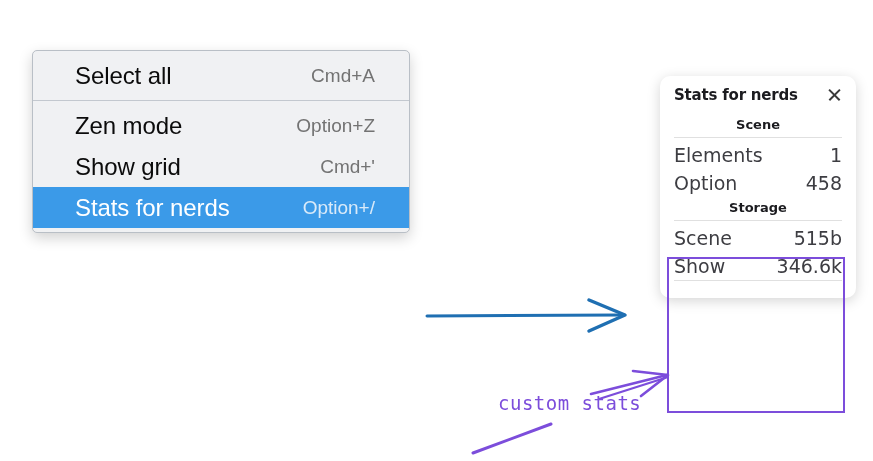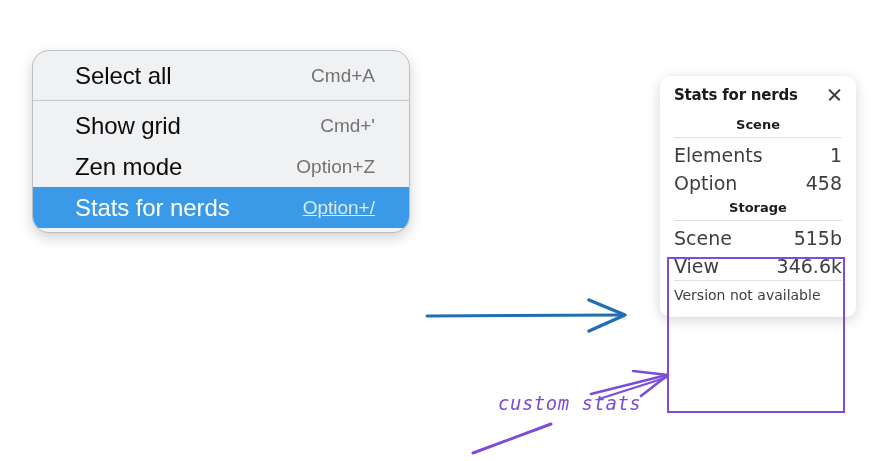--- a/index.html
+++ b/index.html
@@ -17,21 +17,21 @@
   }
 
   
   #context-menu {
     position: absolute;
     left: 32px;
     top: 50px;
     width: 376px;
     background: #f0f1f3;
     border: 1px solid #b9bfc6;
-    border-radius: 17px;
+    border-radius: 5px;
     box-shadow: 0 5px 14px rgba(0,0,0,0.18);
     overflow: hidden;
   }
   .menu-group { padding: 4px 0; }
   .menu-group + .menu-group { border-top: 1px solid #c3c8cf; }
   .menu-item {
     display: flex;
     align-items: center;
     justify-content: space-between;
     height: 41px;
@@ -45,21 +45,21 @@
     letter-spacing: -0.1px;
     white-space: nowrap;
   }
   .menu-item .mi-shortcut {
     font-size: 19px;
     color: #737373;
     white-space: nowrap;
   }
   .menu-item.selected { background: #3b9ae8; }
   .menu-item.selected .mi-label { color: #ffffff; }
-  .menu-item.selected .mi-shortcut { color: #d9eaf9; text-decoration: underline; }
+  .menu-item.selected .mi-shortcut { color: #d9eaf9; }
 
   
   #stats-panel {
     position: absolute;
     left: 660px;
     top: 76px;
     width: 196px;
     background: #ffffff;
     border-radius: 10px;
     box-shadow: 0 3px 13px rgba(0,0,0,0.17);
@@ -143,43 +143,42 @@
   }
   #handwriting {
     position: absolute;
     left: 498px;
     top: 392px;
     font-family: "DejaVu Sans Mono", monospace;
     font-size: 19px;
     color: #7c4ddb;
     letter-spacing: 0.5px;
     white-space: nowrap;
-    font-style: italic;
   }
 </style>
 </head>
 <body>
 
 <div id="context-menu">
 
   <div class="menu-group">
     <div class="menu-item">
       <span class="mi-label">Select all</span>
       <span class="mi-shortcut">Cmd+A</span>
     </div>
   </div>
 
   <div class="menu-group">
     <div class="menu-item">
+      <span class="mi-label">Zen mode</span>
+      <span class="mi-shortcut">Option+Z</span>
+    </div>
+    <div class="menu-item">
       <span class="mi-label">Show grid</span>
       <span class="mi-shortcut">Cmd+'</span>
-    </div>
-    <div class="menu-item">
-      <span class="mi-label">Zen mode</span>
-      <span class="mi-shortcut">Option+Z</span>
     </div>
     <div class="menu-item selected">
       <span class="mi-label">Stats for nerds</span>
       <span class="mi-shortcut">Option+/</span>
     </div>
   </div>
 
 </div>
 
 <div id="stats-panel">
@@ -200,26 +199,25 @@
     <span class="sv">458</span>
   </div>
 
   <div class="section-head">Storage</div>
   <div class="hr"></div>
   <div class="stat-row">
     <span class="sl">Scene</span>
     <span class="sv">515b</span>
   </div>
   <div class="stat-row">
-    <span class="sl">View</span>
+    <span class="sl">Show</span>
     <span class="sv">346.6k</span>
   </div>
 
   <div class="hr"></div>
-  <div class="version-line">Version not available</div>
 
 </div>
 
 <div id="custom-stats-highlight"></div>
 
 <svg id="annotations" viewBox="0 0 873 461" width="873" height="461">
 
   <g>
     <line x1="427" y1="316" x2="620" y2="315" stroke="#1f6fb2" stroke-width="3" stroke-linecap="round"></line>
     <polyline points="589,300 625,315 589,331" fill="none" stroke="#1f6fb2" stroke-width="3.5" stroke-linecap="round" stroke-linejoin="round"></polyline>

